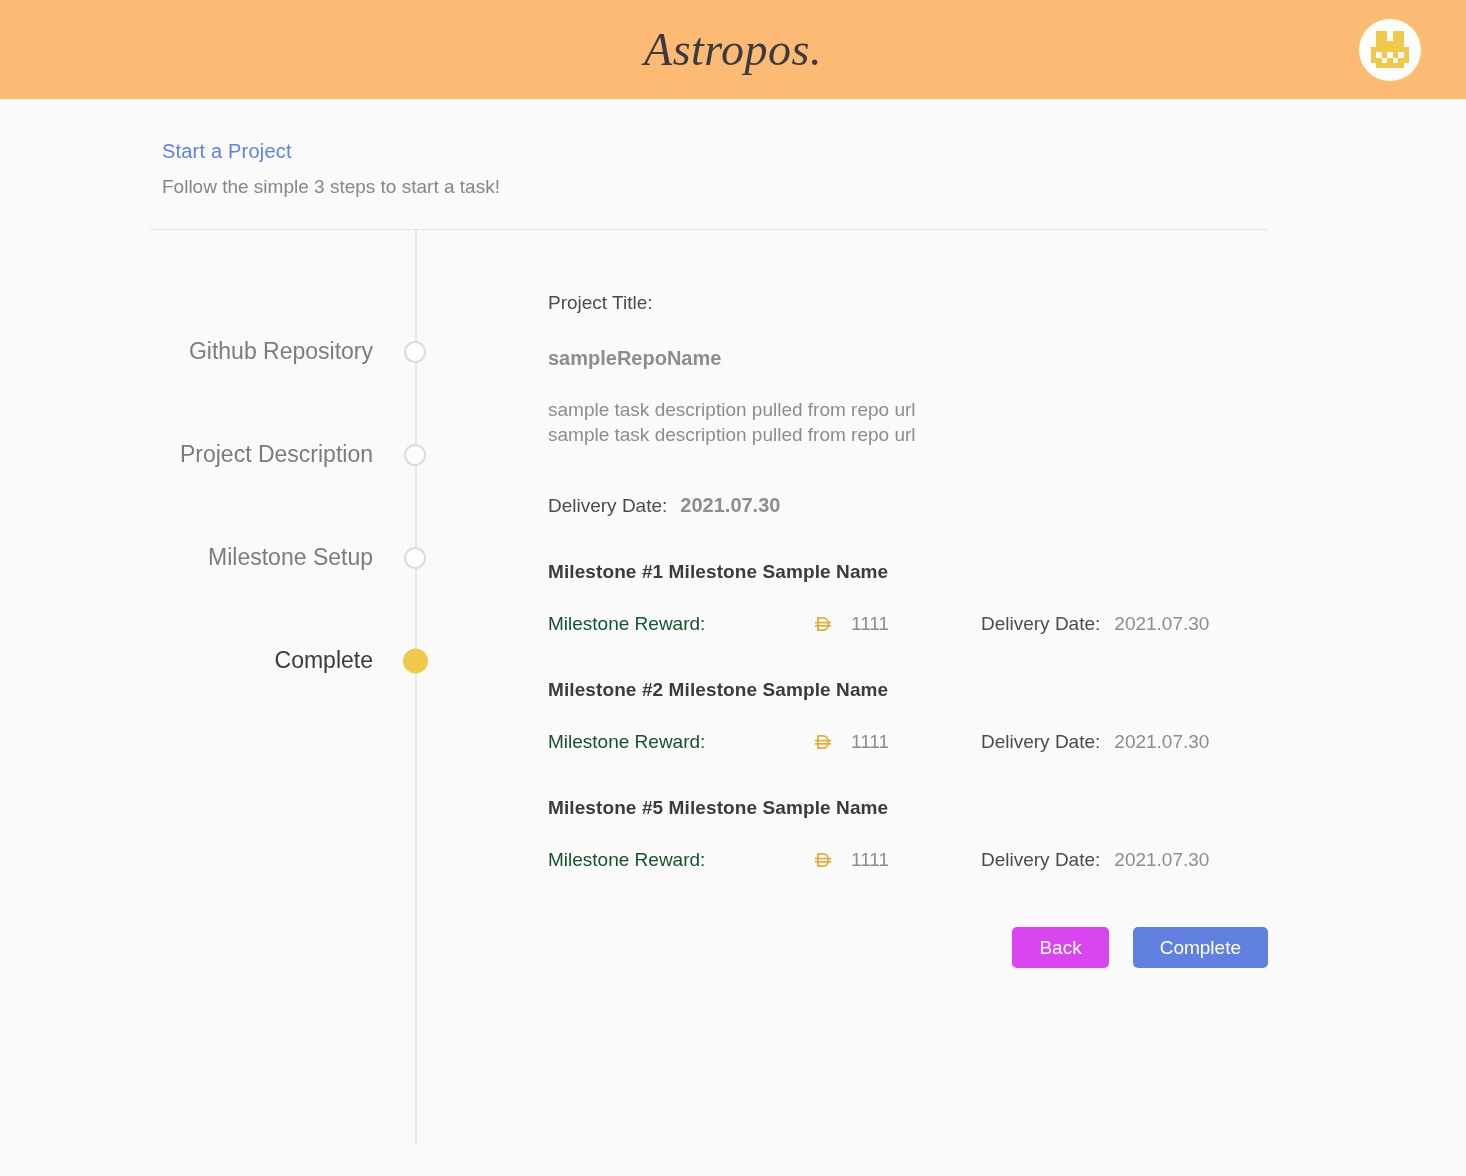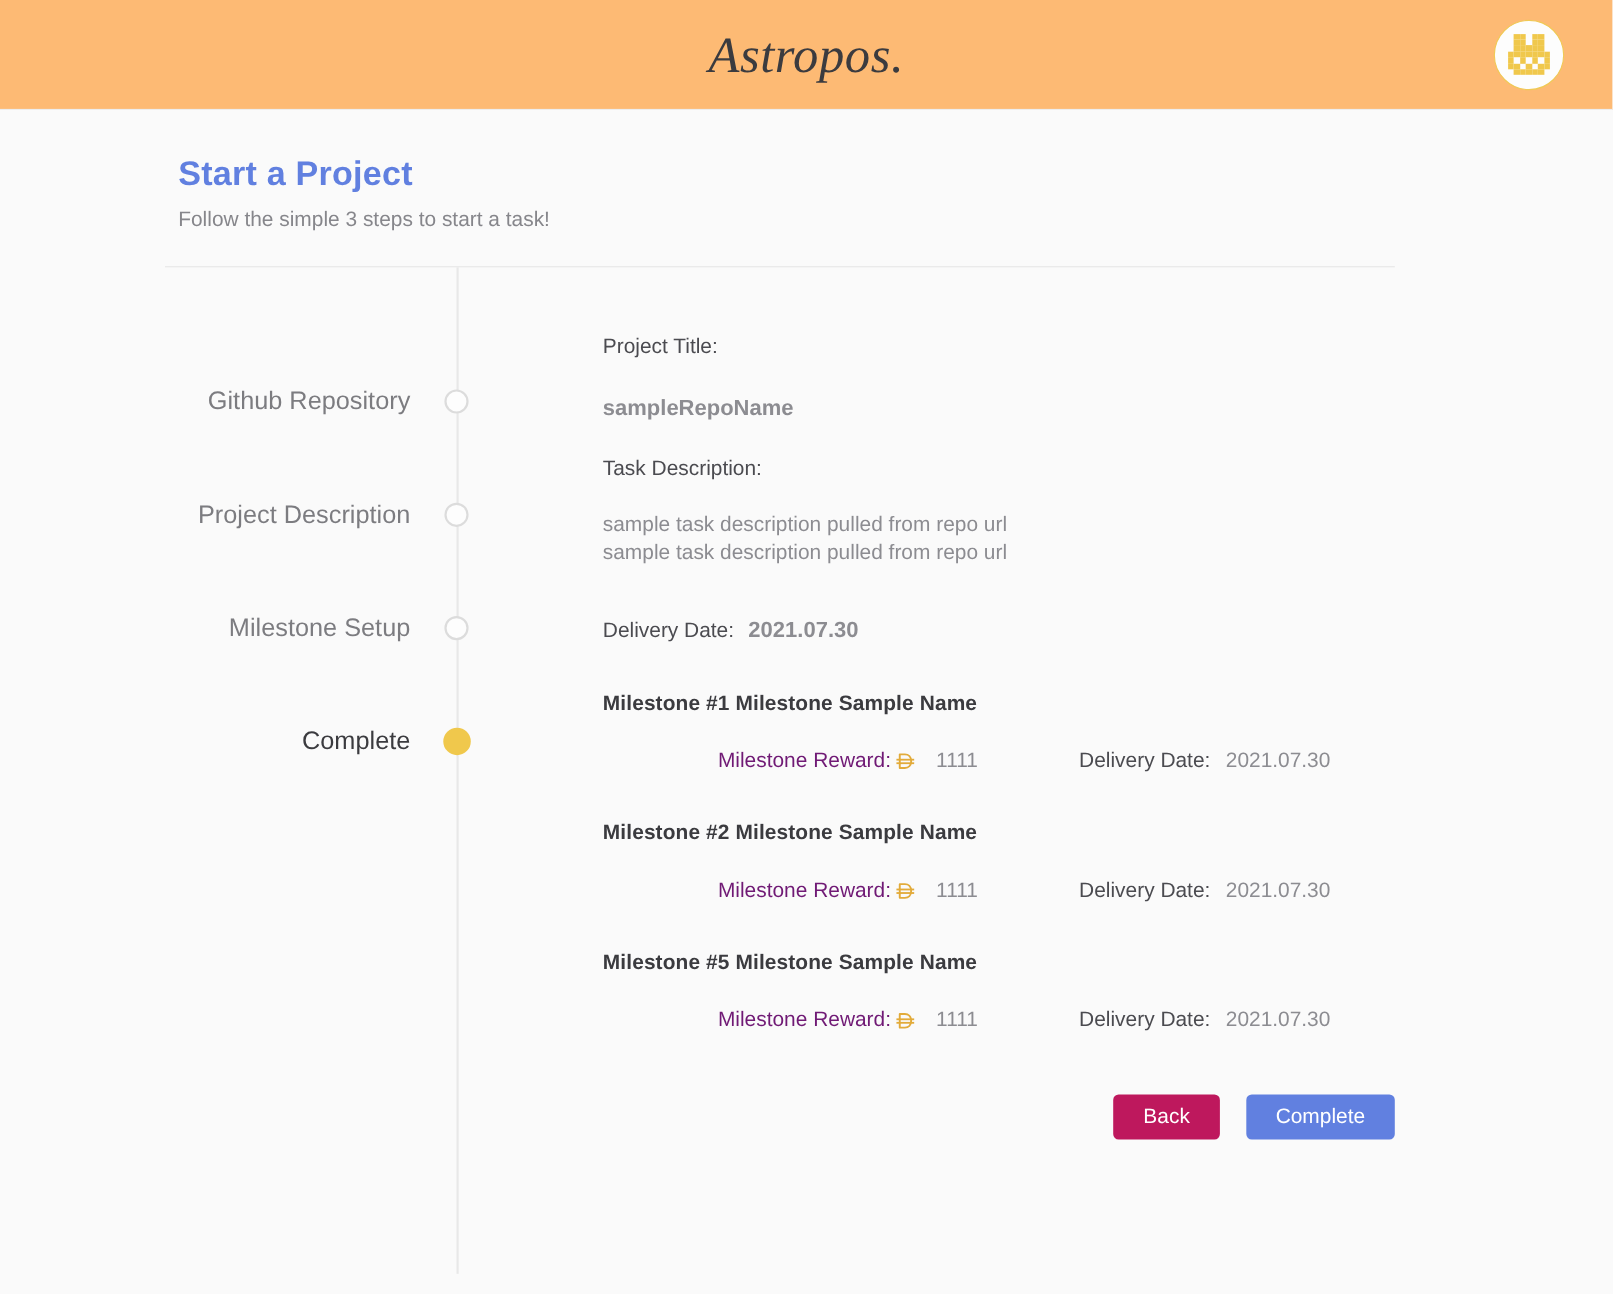--- a/index.html
+++ b/index.html
@@ -58,23 +58,23 @@
 
   
   .page {
     position: relative;
     padding: 0 0 0 0;
   }
   .headings {
     padding: 40px 0 0 162px;
   }
   .page-title {
-    font-size: 31px;
+    font-size: 20px;
     color: #6180e0;
-    font-weight: 700;
+    font-weight: 400;
     letter-spacing: 0.2px;
   }
   .page-subtitle {
     margin-top: 13px;
     font-size: 19px;
     color: #86868b;
     font-weight: 400;
   }
   .divider {
     margin: 31px 0 0 150px;
@@ -183,23 +183,22 @@
     color: #3b3b3f;
     letter-spacing: 0.1px;
   }
   .milestone-row {
     margin-top: 30px;
     display: flex;
     align-items: center;
   }
   .ms-reward-label {
     font-size: 19px;
-    color: #701a75;
+    color: #14532d;
     width: 262px;
-    text-align: right;
   }
   .coin {
     width: 26px;
     display: flex;
     align-items: center;
     justify-content: center;
     margin-right: 15px;
   }
   .ms-amount {
     font-size: 19px;
@@ -228,21 +227,21 @@
     border: none;
     border-radius: 5px;
     font-family: "Liberation Sans", sans-serif;
     font-size: 19px;
     color: #ffffff;
     padding: 0 27px;
     height: 41px;
     cursor: pointer;
     line-height: 41px;
   }
-  .btn-back { background: #be185d; }
+  .btn-back { background: #d946ef; }
   .btn-complete { background: #6180e0; }
 </style>
 </head>
 <body>
 
 <div class="appbar">
   <div class="brand">Astropos.</div>
   <div class="avatar">
     <div class="identicon">
       <i></i>
@@ -327,21 +326,20 @@
         <span class="step-label">Complete</span>
         <span class="step-marker"></span>
       </div>
     </div>
 
     <div class="summary">
 
       <div class="field-label">Project Title:</div>
       <div class="field-value value-gap">sampleRepoName</div>
 
-      <div class="field-label section-gap" style="margin-top:33px">Task Description:</div>
       <div class="desc-lines">
         <div>sample task description pulled from repo url</div>
         <div>sample task description pulled from repo url</div>
       </div>
 
       <div class="delivery-top">
         <span class="field-label">Delivery Date:</span>
         <span class="field-value">2021.07.30</span>
       </div>
 

